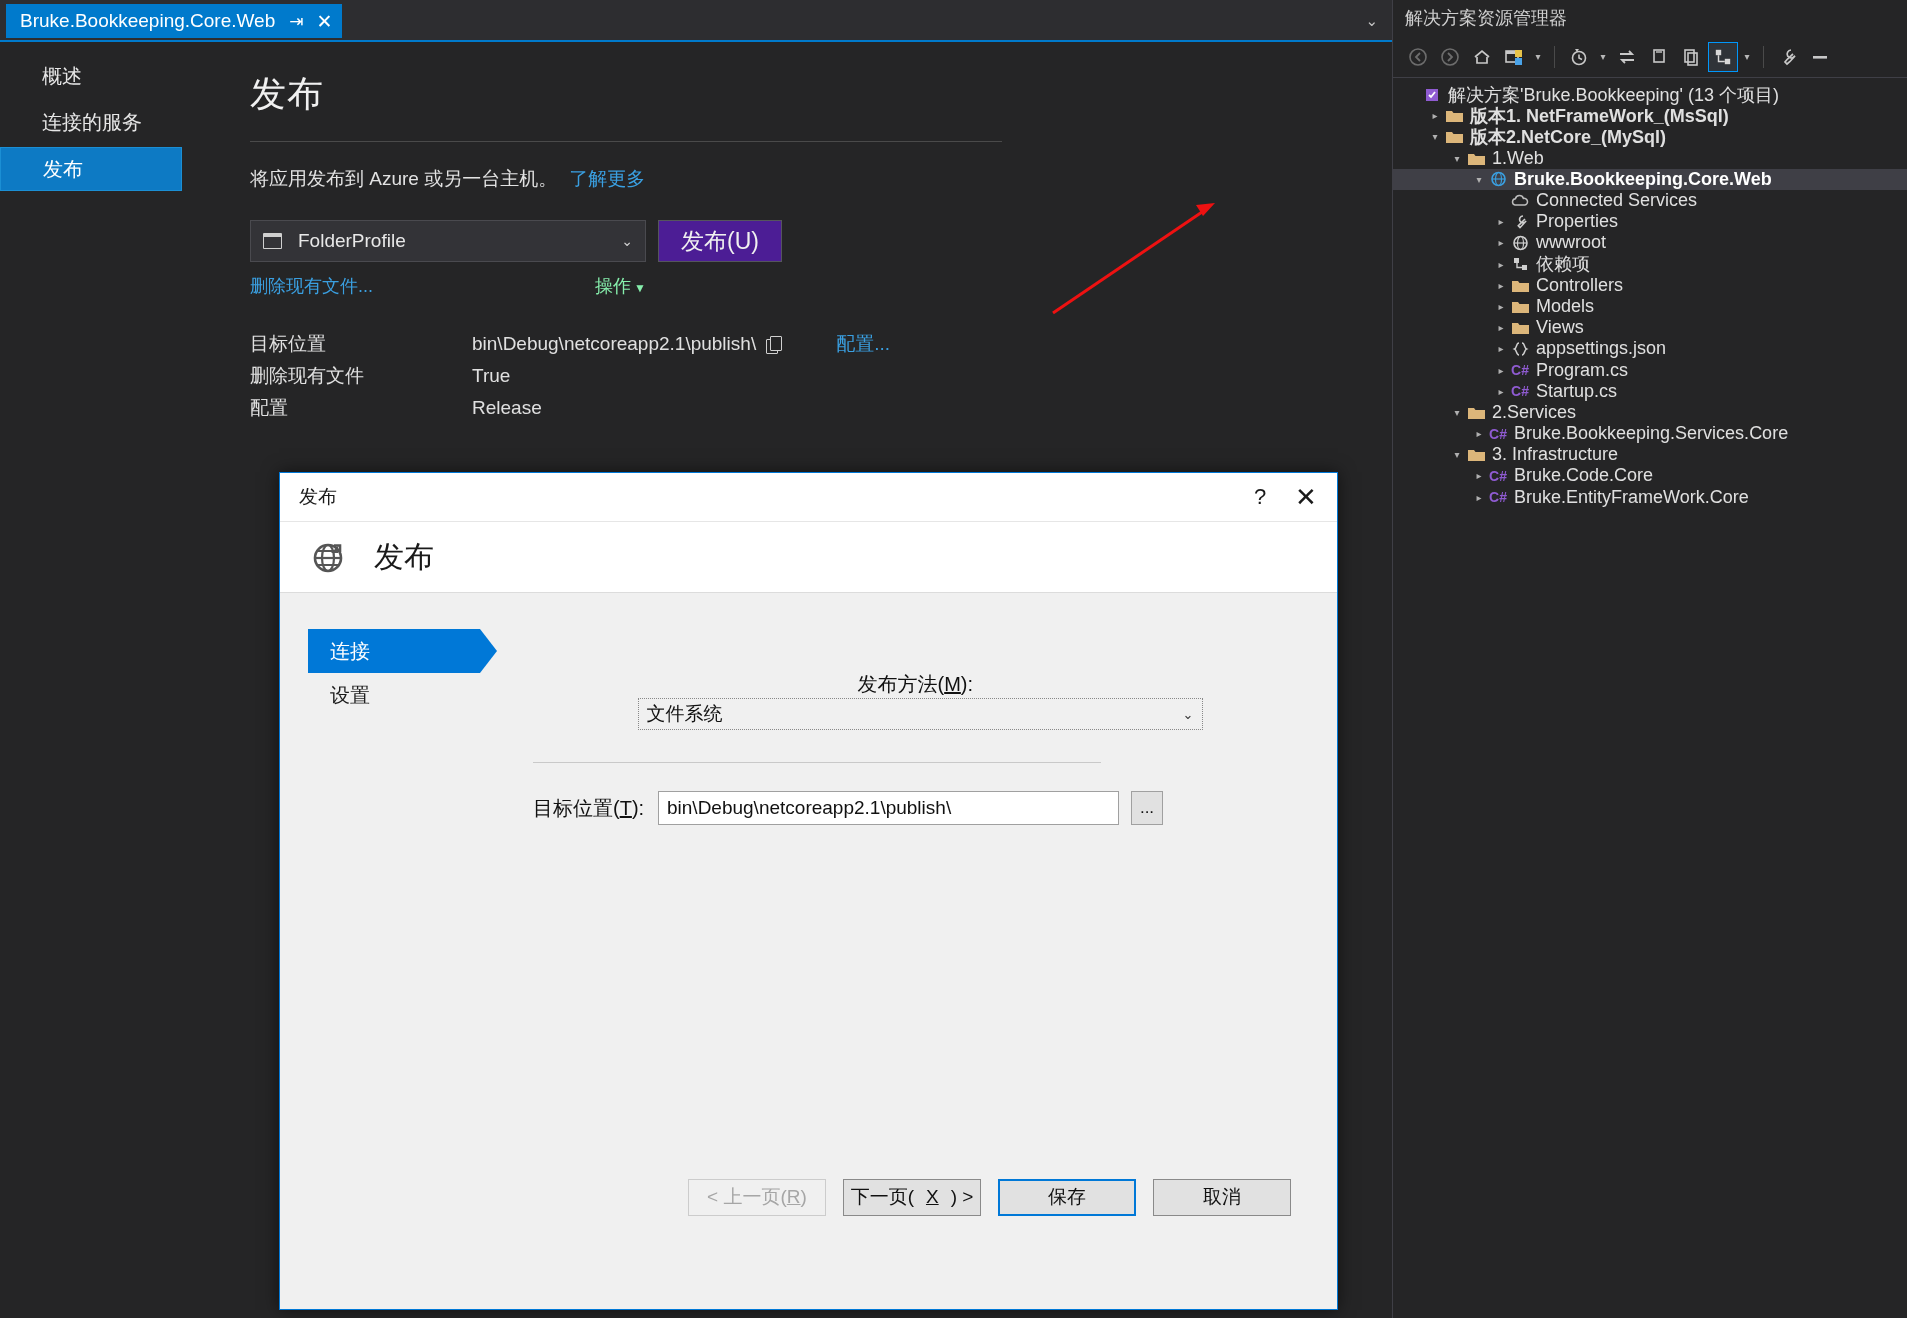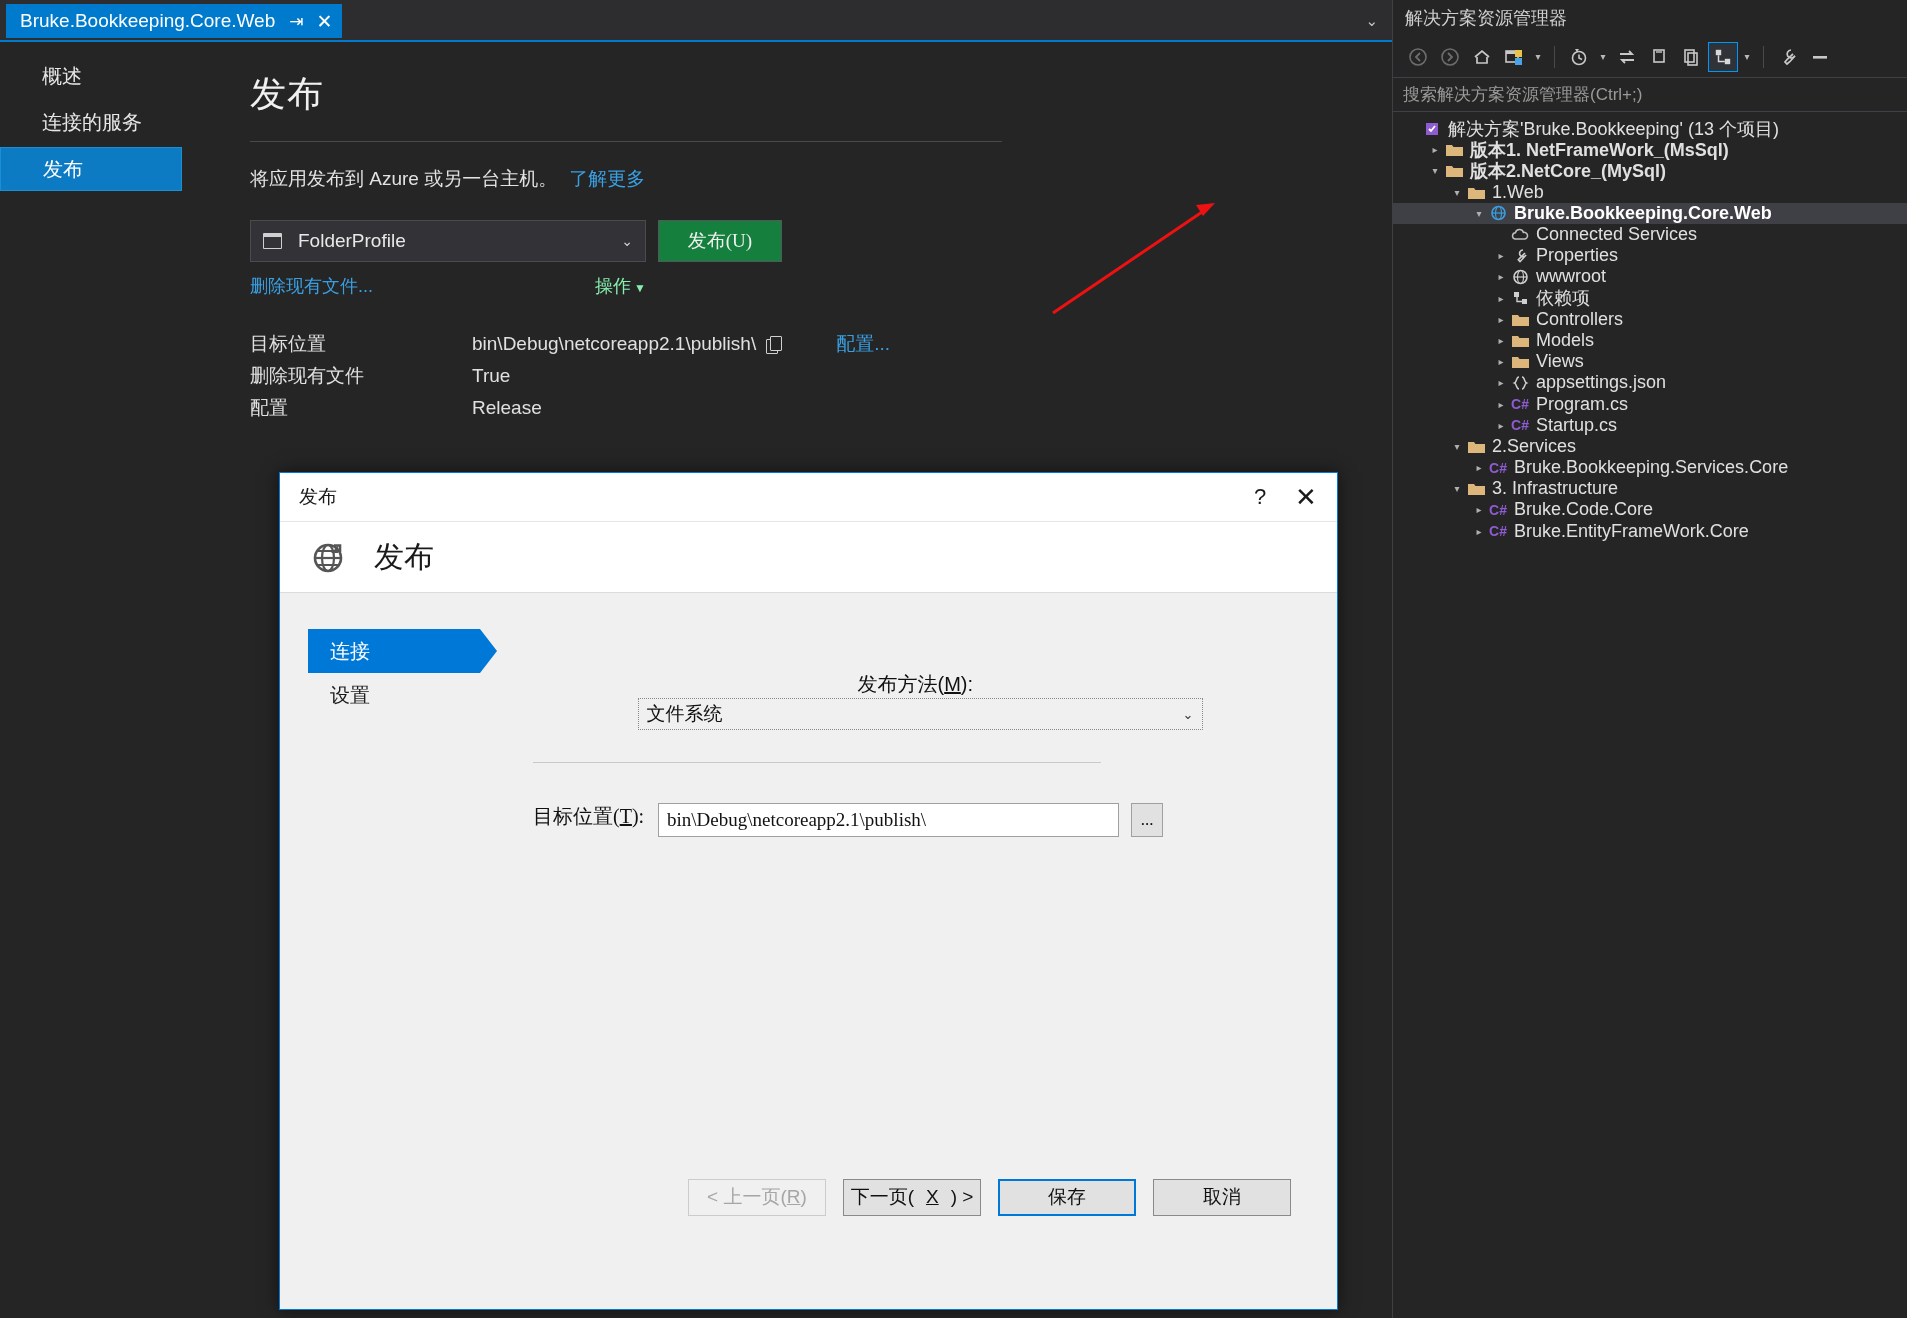--- a/index.html
+++ b/index.html
@@ -77,25 +77,24 @@
     display: flex; align-items: center; padding: 0 12px;
     color: #e8e8e8; font-size: 19px;
   }
   .folder-glyph {
     width: 19px; height: 16px; border: 1.6px solid #cfcfcf;
     border-top-width: 4px; margin-right: 16px; border-radius: 1px;
   }
   .profile-select .caret { margin-left: auto; color: #cfcfcf; font-size: 14px; }
   .publish-btn {
     margin-left: 12px; width: 124px; height: 42px;
-    background: #15803d; border: 1px solid #55555c;
-    color: #f0f0f0; font-size: 19px;
+    background: #4c1d95; border: 1px solid #55555c;
+    color: #f0f0f0; font-size: 23px;
     display: flex; align-items: center; justify-content: center;
     cursor: pointer;
-    font-family: Liberation Serif, serif;
   }
 
   .links-row {
     margin-top: 12px; width: 396px;
     display: flex; justify-content: space-between; align-items: center;
   }
   .links-row .link { color: #3a9fe0; font-size: 18px; cursor: pointer; }
   .links-row .actions { color: #86efac; font-size: 18px; cursor: pointer; }
   .links-row .actions .dn { font-size: 12px; margin-left: 3px; }
 
@@ -171,21 +170,21 @@
   .combo {
     width: 565px; height: 32px;
     background: #f0f0f0;
     border: 1px dotted #888;
     display: flex; align-items: center;
     padding: 0 8px; font-size: 19px; color: #111;
   }
   .combo .caret { margin-left: auto; font-size: 13px; color: #333; }
   .hr-sep { margin-top: 32px; width: 568px; height: 1px; background: #c9c9c9; }
 
-  .field-row2 { display: flex; align-items: flex-start; margin-top: 40px; font-family: Liberation Serif, serif; }
+  .field-row2 { display: flex; align-items: center; margin-top: 28px; }
   .textbox {
     width: 461px; height: 34px; background: #ffffff;
     border: 1px solid #a0a0a0;
     display: flex; align-items: center;
     padding: 0 8px; font-size: 19px; color: #111;
   }
   .browse-btn {
     margin-left: 12px; width: 32px; height: 34px;
     background: #e1e1e1; border: 1px solid #a0a0a0;
     display: flex; align-items: center; justify-content: center;
@@ -472,21 +471,20 @@
             <path d="M13 3 a4 4 0 1 0 3.5 6.2 L17 9 L12 14.5 L9 17 L7 15 L9.5 12 L15 7" fill="none" stroke="#c8c8c8" stroke-width="1.7"></path>
           </svg>
       </span>
       <span class="tb-ico">
         <svg width="20" height="20" viewBox="0 0 20 20">
             <rect x="3" y="9" width="14" height="2.6" fill="#c8c8c8"></rect>
           </svg>
       </span>
     </div>
 
-    <div class="se-search">搜索解决方案资源管理器(Ctrl+;)</div>
 
     <div class="se-tree" id="se-tree">
         <div class="tr" style="padding-left: 12px;">
           <span class="exp"></span>
           <span class="ico">
             <svg width="18" height="16" viewBox="0 0 18 16">
               <rect x="3" y="2" width="12" height="12" fill="#8f5bd1"></rect>
               <path d="M6 8 L8 10 L12 5" stroke="#fff" stroke-width="1.8" fill="none"></path>
             </svg>
           </span>

